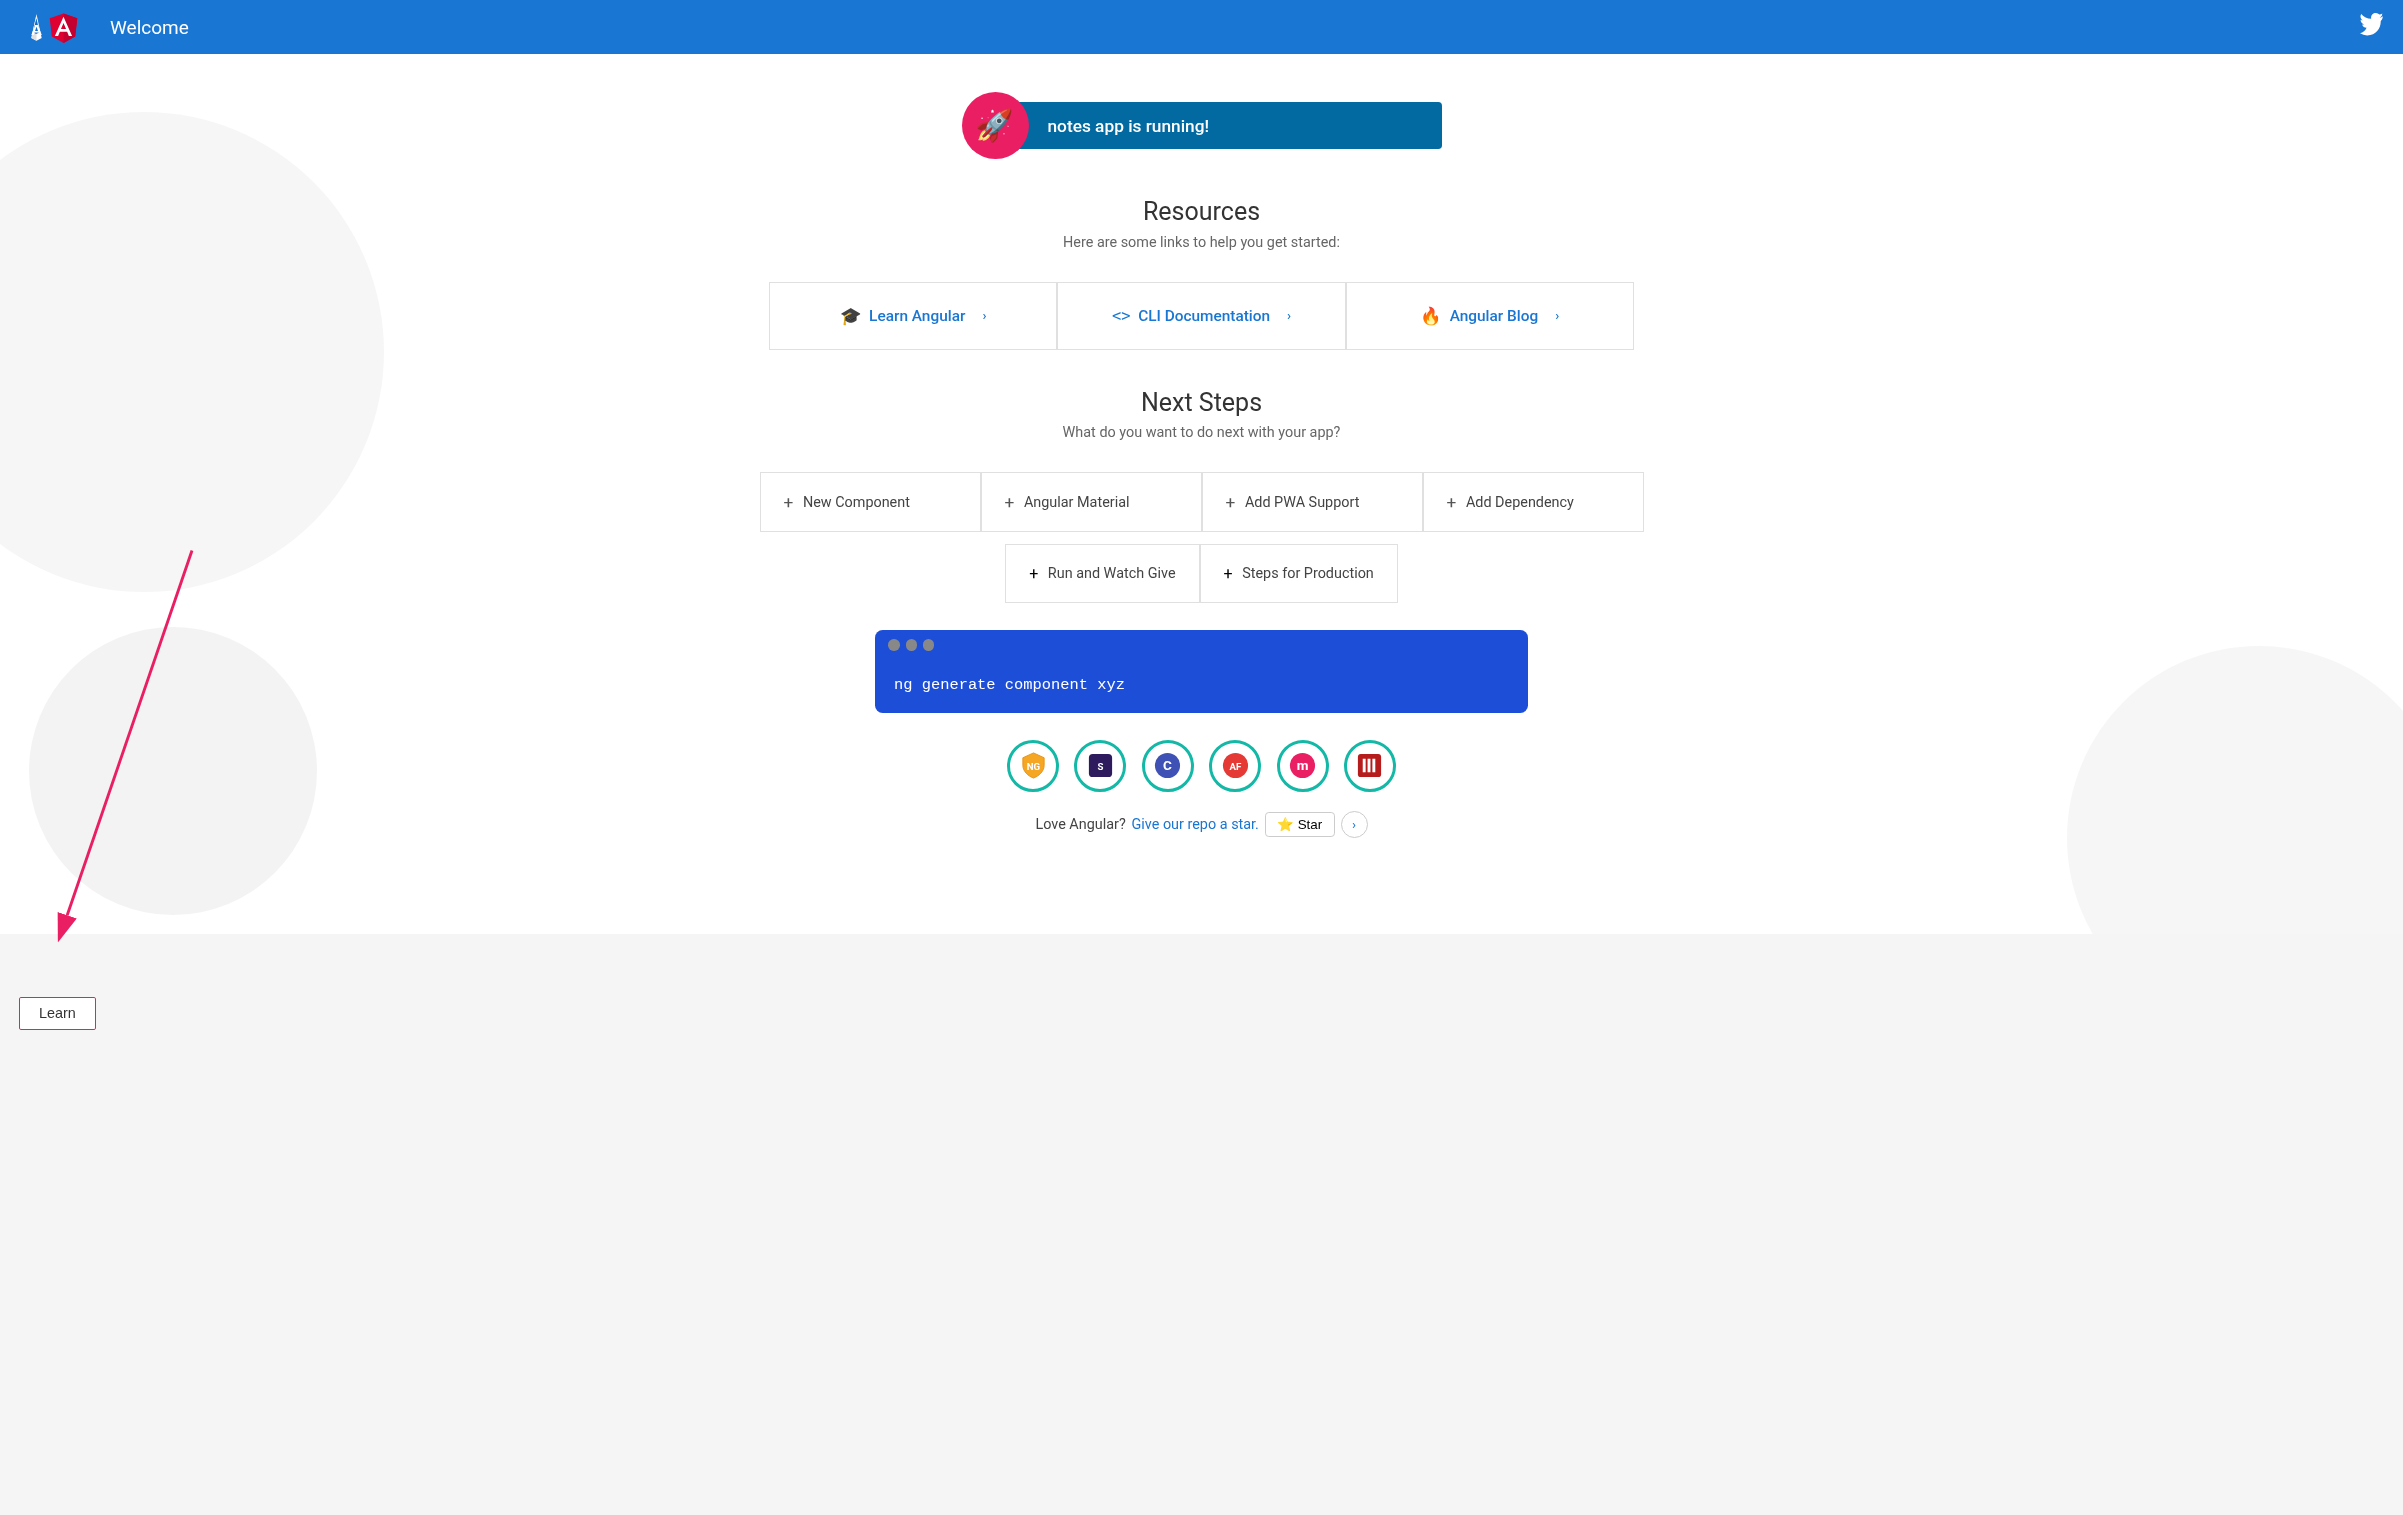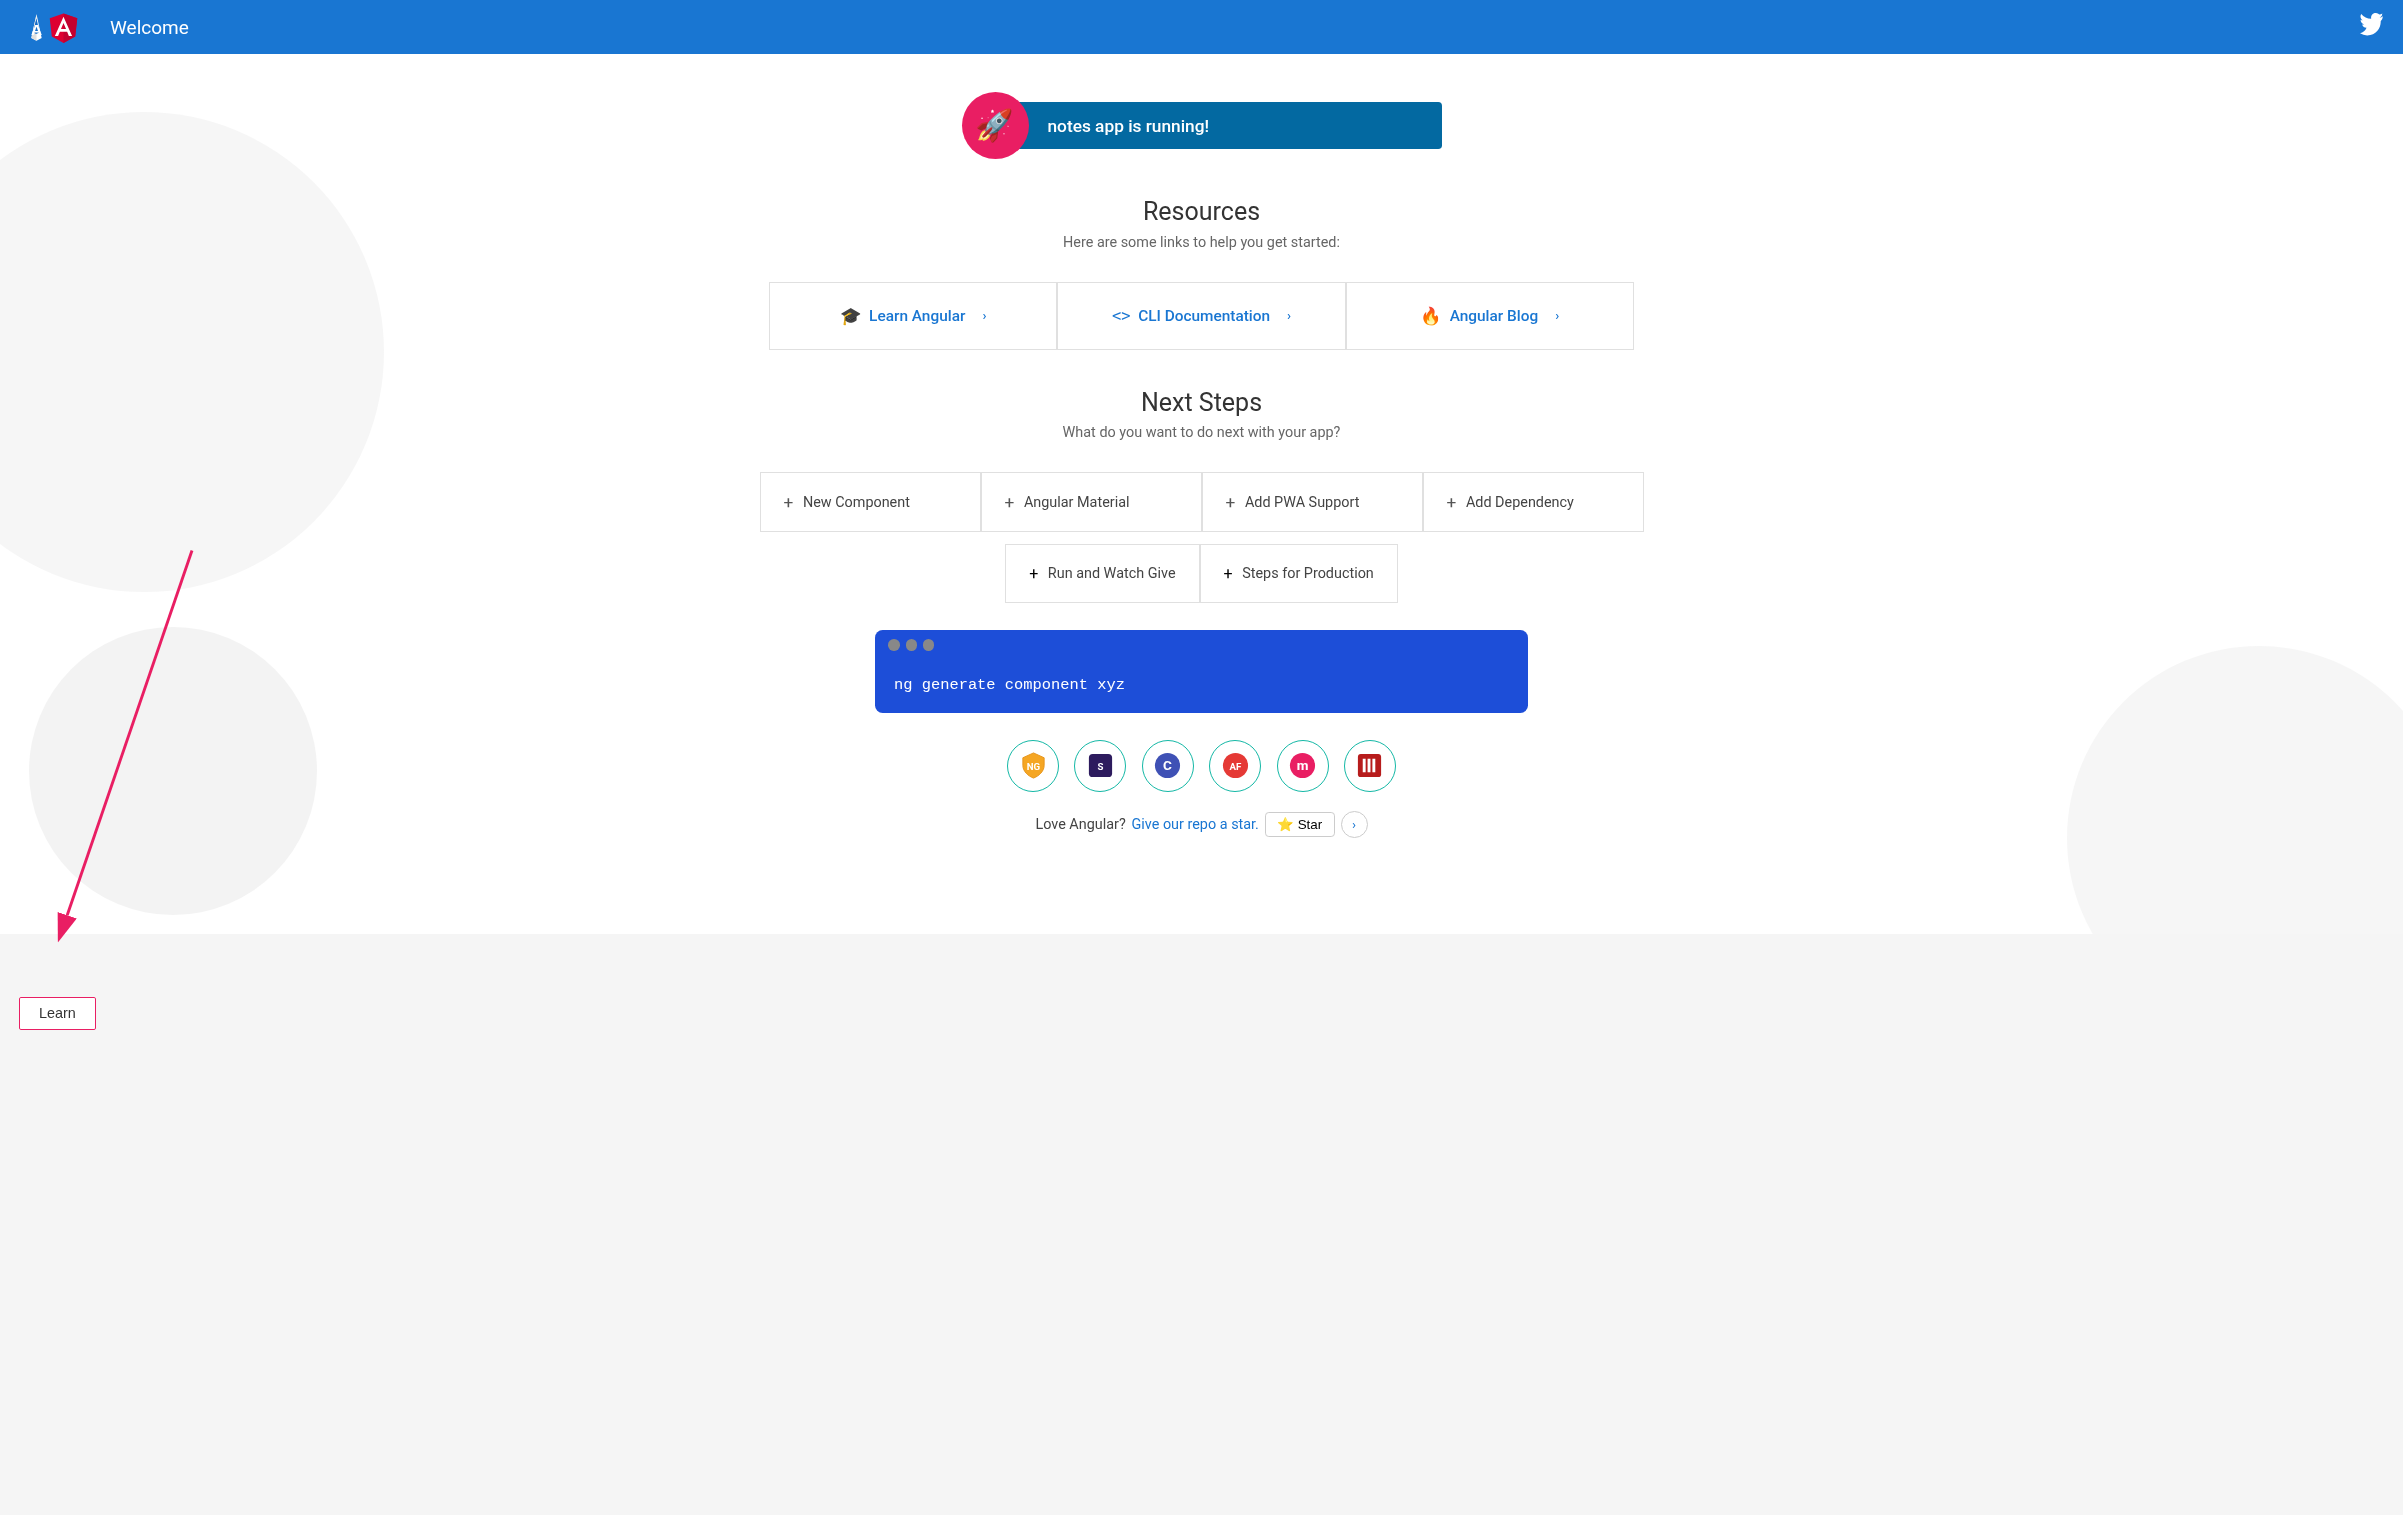--- a/index.html
+++ b/index.html
@@ -243,21 +243,21 @@
       justify-content: center;
       gap: 15.4px;
       margin: 0 auto 19px;
       position: relative;
       z-index: 1;
     }
     .partner-logo-circle {
       width: 52px;
       height: 52px;
       border-radius: 50%;
-      border: 1px solid #14b8a6;
+      border: 3px solid #14b8a6;
       display: flex;
       align-items: center;
       justify-content: center;
       background: white;
       font-size: 21px;
     }
 
     
     .star-row {
       display: flex;

